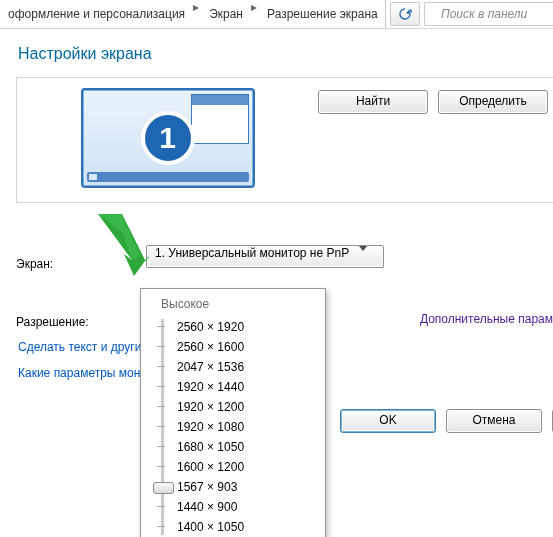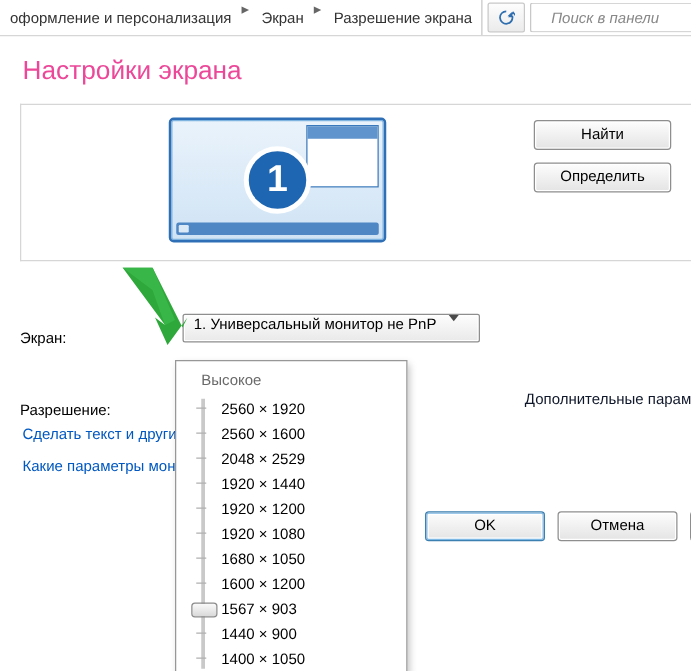--- a/index.html
+++ b/index.html
@@ -7,47 +7,47 @@
 
   
   .addr{display:flex;align-items:center;height:28px;border-bottom:1px solid #d6d6d6;background:#fff;}
   .addr .path{flex:1;display:flex;align-items:flex-start;height:100%;border:1px solid #c8c8c8;border-left:none;border-top:none;border-bottom:none;}
   .addr .crumb{padding:0 6px 0 8px;color:#333;display:flex;align-items:center;line-height:28px;}
   .addr .chev{color:#666;padding:0 2px;}
   .addr .refresh{width:28px;height:22px;margin:0 4px;border:1px solid #c8c8c8;border-radius:2px;display:flex;align-items:center;justify-content:center;background:linear-gradient(#fdfdfd,#ebebeb);}
   .addr .search{flex:0 0 96px;height:22px;margin-right:0;border:1px solid #c8c8c8;border-right:none;border-radius:2px 0 0 2px;background:#fff;color:#888;font-style:italic;padding:0 16px;line-height:22px;white-space:nowrap;overflow:hidden;}
 
   .page{padding:14px 0 0 16px;}
-  .title{color:#ec4899;font-size:21px;margin:2px 0 14px 2px;}
+  .title{color:#0369a1;font-size:16px;margin:2px 0 14px 2px;}
 
   .preview-row{display:flex;border:1px solid #d6d6d6;border-right:none;padding:10px 0 14px 0;}
   .preview-wrap{flex:1;display:flex;justify-content:center;}
   .monitor{width:170px;height:96px;border:2px solid #2e6fb5;border-radius:4px;background:linear-gradient(#eaf3fb,#cfe3f5);position:relative;box-shadow:inset 0 0 0 1px #7fb3e0;}
   .monitor .num{position:absolute;left:50%;top:50%;transform:translate(-50%,-50%);width:46px;height:46px;border:4px solid #fff;border-radius:50%;background:#1e66b1;color:#fff;font-size:30px;font-weight:700;display:flex;align-items:center;justify-content:center;}
   .monitor .win{position:absolute;top:4px;right:4px;width:56px;height:48px;background:#fff;border:1px solid #3a79bc;}
   .monitor .win::before{content:"";position:absolute;top:0;left:0;right:0;height:10px;background:#5f94cc;}
   .monitor .tb{position:absolute;left:4px;right:4px;bottom:4px;height:10px;background:#4f86c4;border-radius:2px;}
   .monitor .tb::before{content:"";position:absolute;left:2px;top:2px;width:8px;height:6px;background:#dbe8f6;border-radius:1px;}
-  .side-btns{display:flex;flex-direction:column;gap:10px;padding-right:16px;padding-top:2px;}
+  .side-btns{display:flex;flex-direction:row;gap:10px;padding-right:5px;padding-top:2px;}
 
   .btn{height:22px;min-width:66px;padding:0 14px;border:1px solid #8e8e8e;border-radius:3px;background:linear-gradient(#fdfdfd,#e4e4e4);font-size:12px;line-height:20px;text-align:center;box-shadow:inset 0 0 0 1px #fff;}
   .btn.wide{min-width:80px;}
 
   .form{margin-top:26px;}
   .row{display:flex;align-items:center;margin-bottom:16px;}
   .row .lbl{width:130px;margin-top:28px;}
   .combo{display:inline-flex;height:21px;border:1px solid #8e8e8e;border-radius:2px;background:linear-gradient(#fdfdfd,#e9e9e9);padding:0 6px 0 8px;box-shadow:inset 0 0 0 1px #fff;margin-top:12px;}
   .combo .arr{margin-left:10px;border-left:4px solid transparent;border-right:4px solid transparent;border-top:5px solid #4a4a4a;}
   .combo.res{min-width:88px;}
   .combo.disp{min-width:222px;}
 
   .arrow{position:absolute;left:94px;top:214px;width:0;height:0;}
   .arrow svg{display:block;}
 
-  .extra-link{position:absolute;right:0;top:312px;color:#0f172a;}
+  .extra-link{position:absolute;right:0;top:312px;color:#4c1d95;}
   .links{position:absolute;left:18px;top:340px;}
   .links a{color:#0058c0;display:block;margin-bottom:12px;}
 
   .dlg-btns{position:absolute;left:340px;top:409px;display:flex;gap:10px;white-space:nowrap;}
   .btn.ok{border-color:#3c7fb1;box-shadow:0 0 0 1px #7db7e4 inset,0 0 0 2px #fff inset;}
 
   
   .popup{position:absolute;left:140px;top:288px;width:172px;border:1px solid #979797;background:#fff;box-shadow:2px 3px 6px rgba(0,0,0,.25);padding:6px 6px 2px 6px;}
   .popup .hdr{color:#6a6a6a;padding:2px 4px 6px 14px;}
   .popup .list{position:relative;padding-left:30px;}
@@ -132,21 +132,21 @@
   <div class="btn">Отмена</div>
   <div class="btn">Примени</div>
 </div>
 
 <div class="popup">
   <div class="hdr">Высокое</div>
   <div class="list">
     <div class="track"></div>
     <div class="opt">2560 × 1920</div>
     <div class="opt">2560 × 1600</div>
-    <div class="opt">2048 × 2529</div>
+    <div class="opt">2047 × 1536</div>
     <div class="opt">1920 × 1440</div>
     <div class="opt">1920 × 1200</div>
     <div class="opt">1920 × 1080</div>
     <div class="opt">1680 × 1050</div>
     <div class="opt">1600 × 1200</div>
     <div class="opt">1567 × 903</div>
     <div class="opt">1440 × 900</div>
     <div class="opt">1400 × 1050</div>
     <div class="thumb" id="thumb" style="top: 165px;"></div>
   </div>

